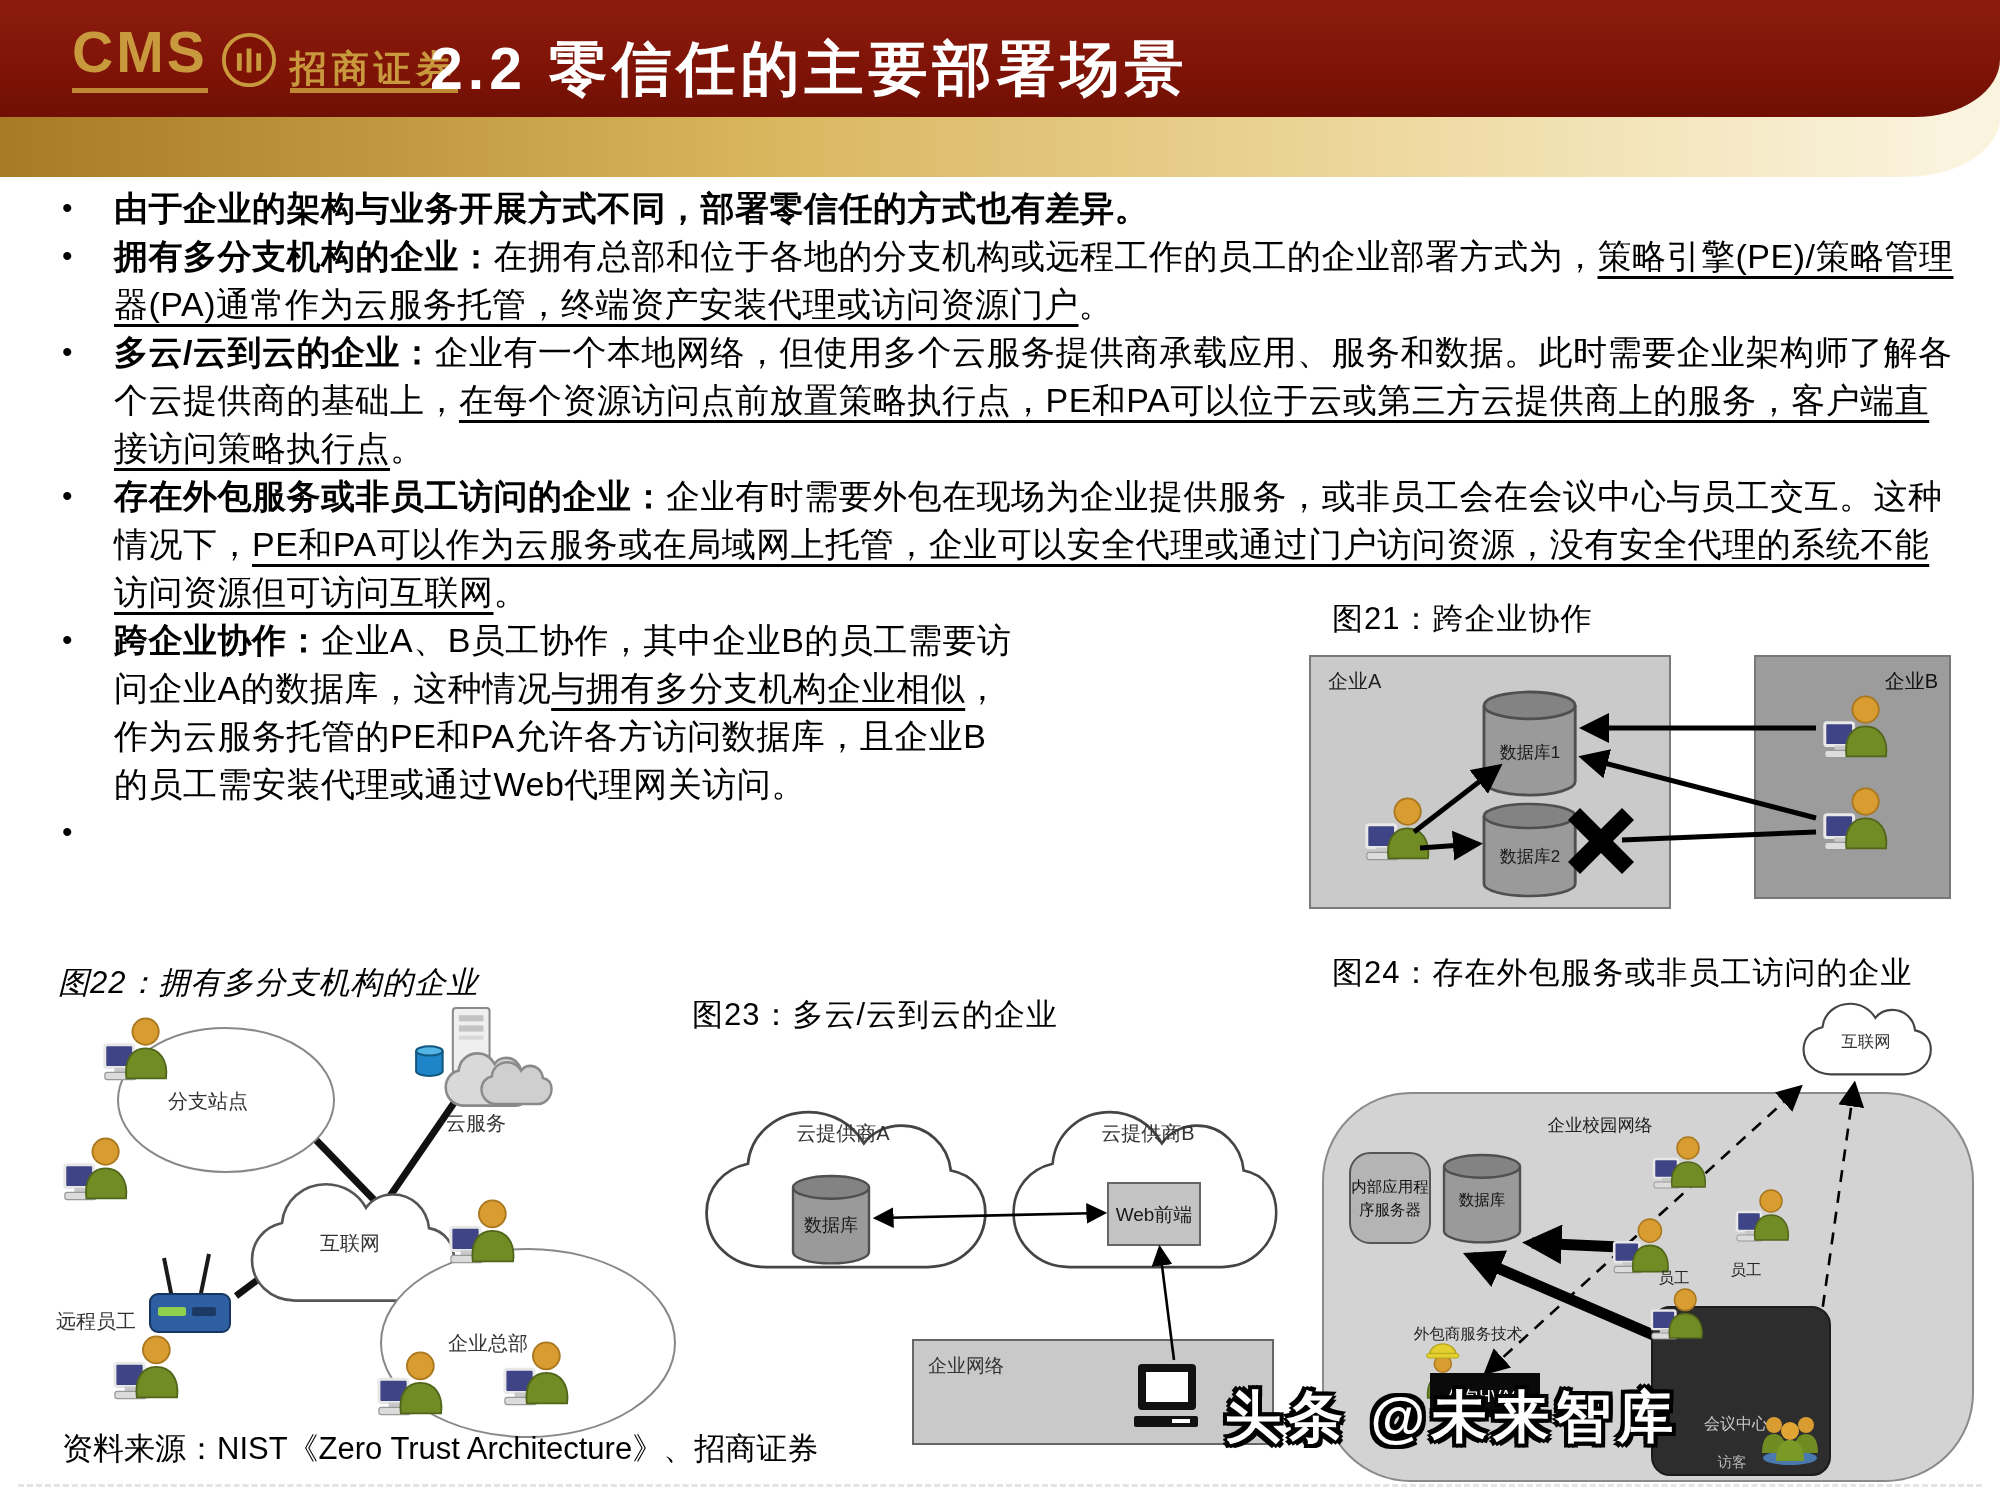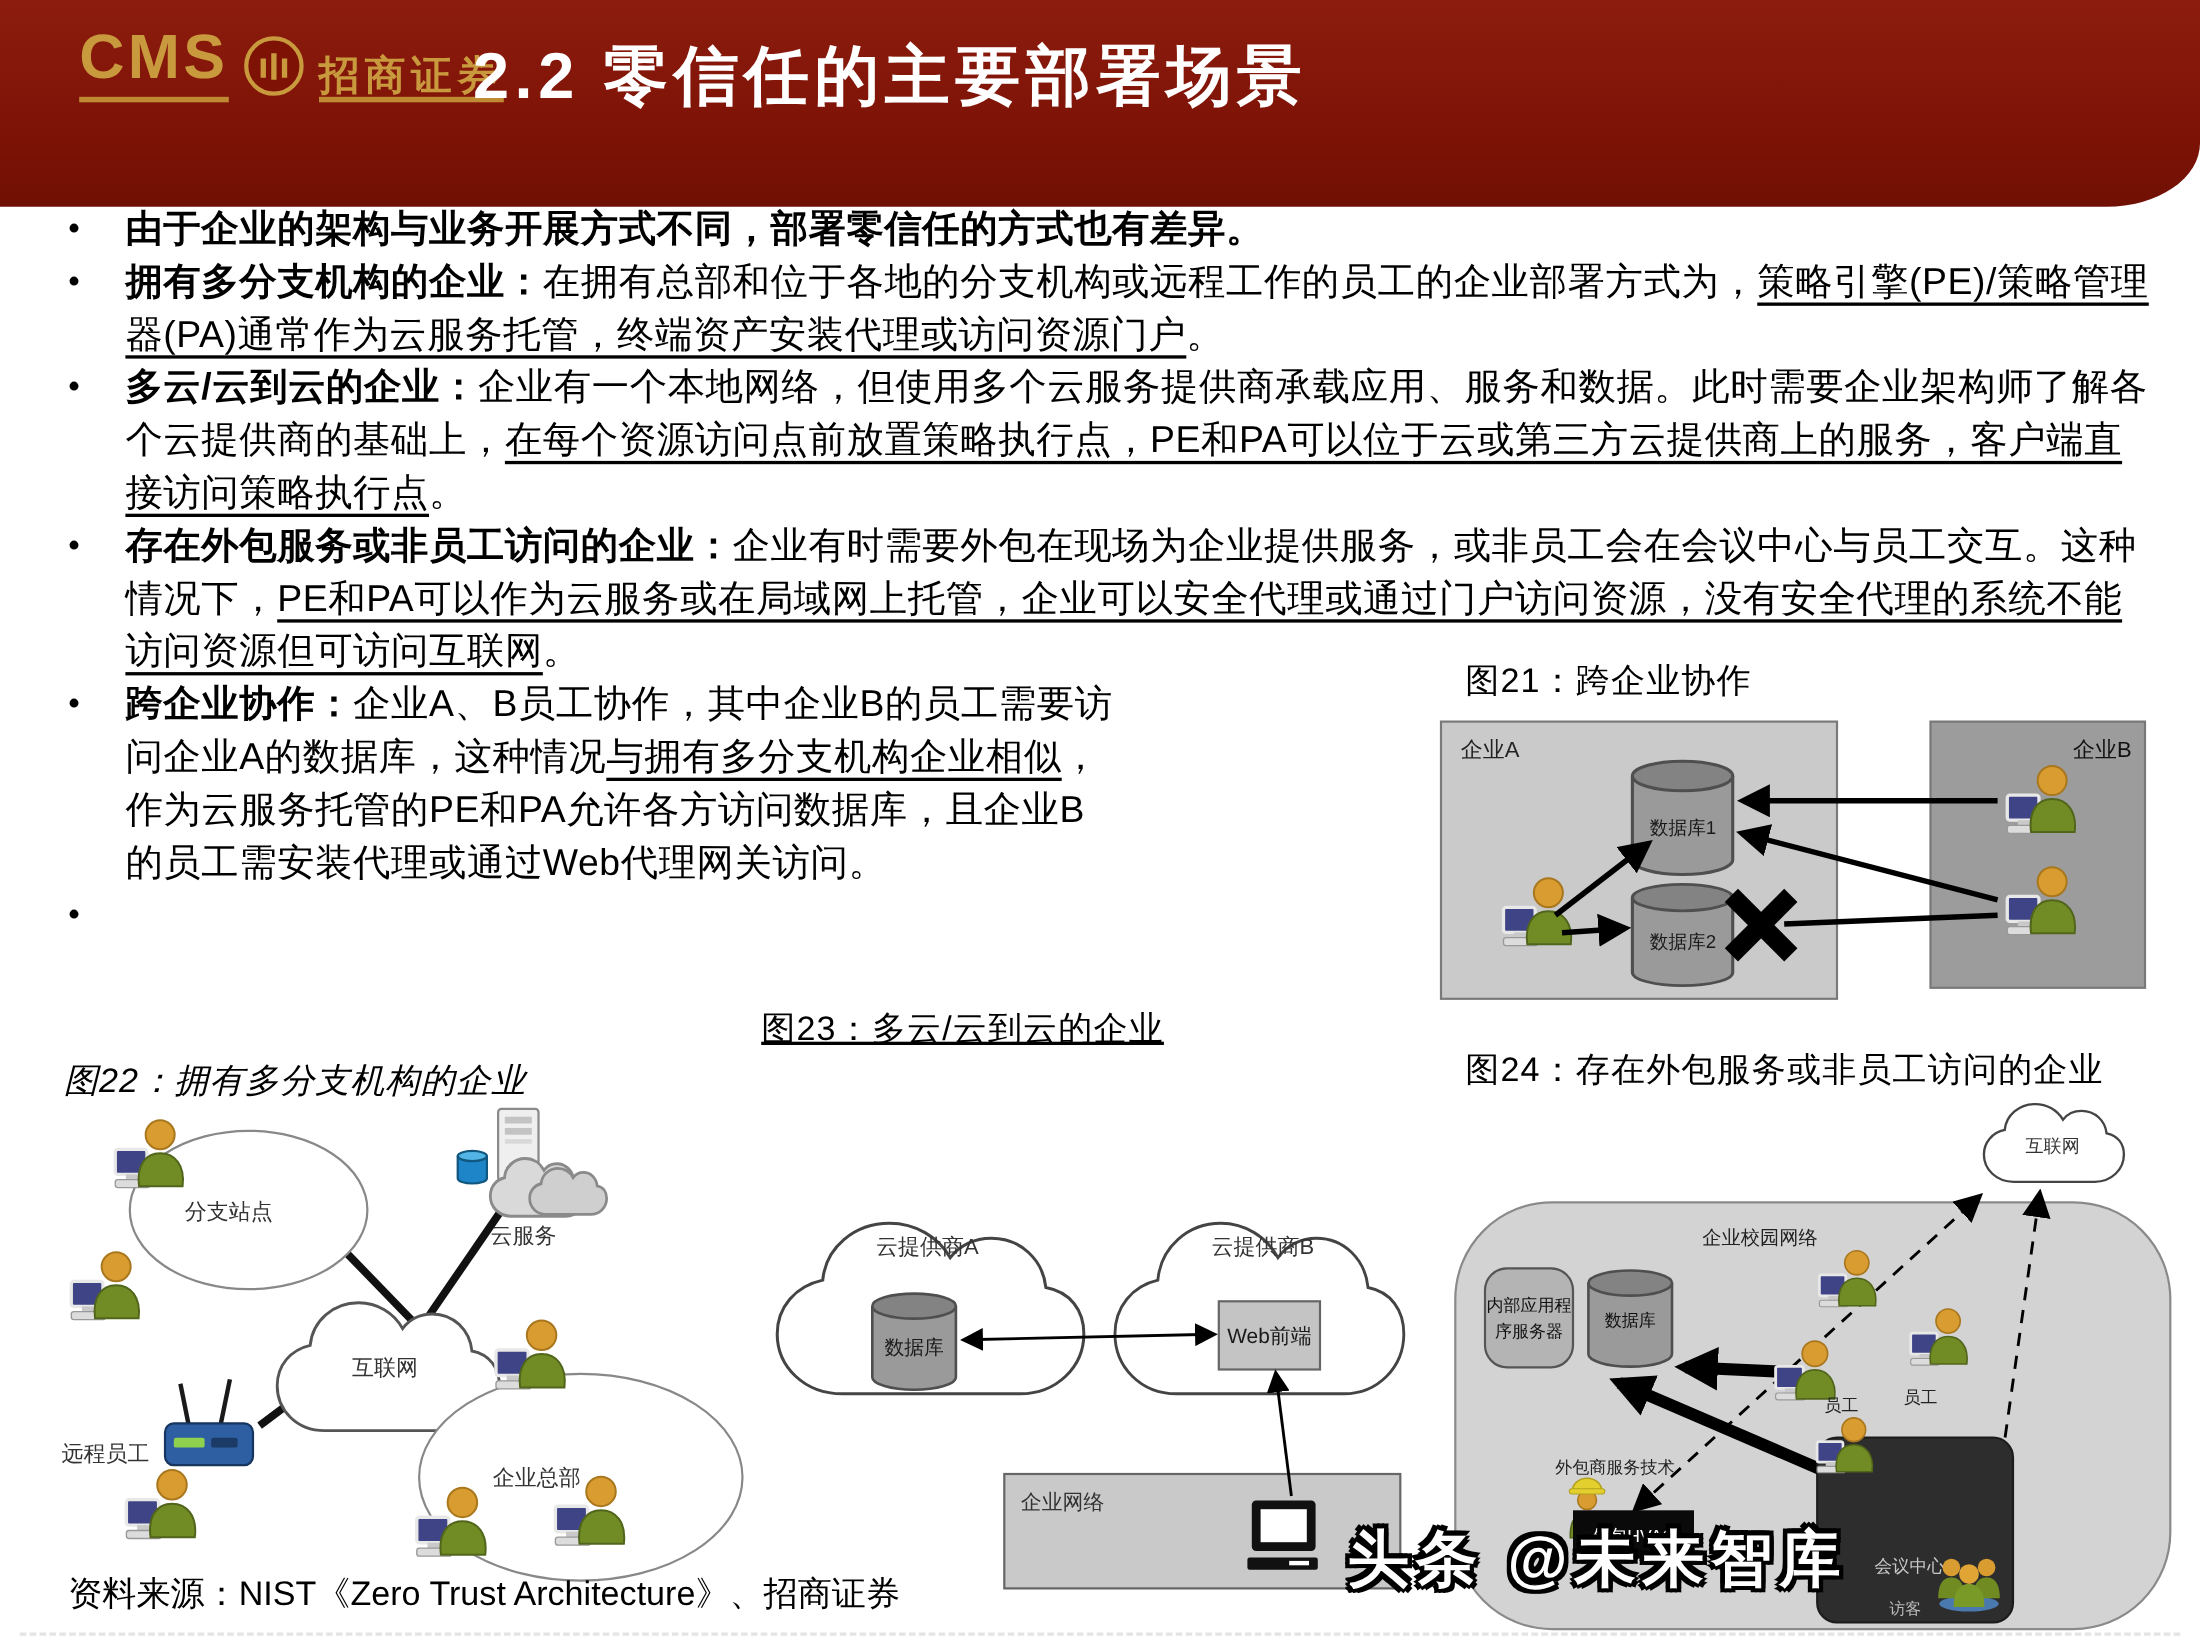--- a/index.html
+++ b/index.html
@@ -3,21 +3,21 @@
 <meta charset="utf-8">
 <style>
   html,body{margin:0;padding:0;background:#fff;}
   .slide{position:relative;width:2000px;height:1500px;background:#ffffff;overflow:hidden;
          font-family:"Liberation Sans","DejaVu Sans",sans-serif;color:#000;}
 
   
   .gold-bar{position:absolute;top:0;left:0;width:2000px;height:177px;
             background:linear-gradient(90deg,#a87a25 0%,#d9b55e 38%,#eed9a0 70%,#faf3dd 97%);
             border-bottom-right-radius:95px 60px;}
-  .red-band{position:absolute;top:0;left:0;width:2000px;height:188px;
+  .red-band{position:absolute;top:0;left:0;width:2000px;height:117px;
             background:linear-gradient(180deg,#8c1d0e 0%,#7d1206 65%,#701004 100%);
             border-bottom-right-radius:85px 58px;}
   .logo{position:absolute;left:72px;top:24px;display:flex;align-items:flex-end;gap:12px;}
   .logo-cms{font-size:57px;font-weight:700;color:#C9993E;letter-spacing:3px;line-height:1;
             border-bottom:5px solid #C08A35;padding-bottom:7px;}
   .emblem{width:58px;height:58px;margin-bottom:4px;}
   .logo-cn{font-size:37px;font-weight:700;color:#C9993E;letter-spacing:5px;line-height:1;
            border-bottom:5px solid #C08A35;padding-bottom:1px;}
   .slide-title{position:absolute;left:430px;top:30px;font-size:59px;font-weight:700;color:#ffffff;
                letter-spacing:5px;white-space:nowrap;}
@@ -179,21 +179,21 @@
         <use href="#userIcon" transform="translate(398,200) scale(1.22)"></use>
       </g>
     <g>
         <use href="#userIcon" transform="translate(326,352) scale(1.22)"></use>
       </g>
     <g>
         <use href="#userIcon" transform="translate(452,342) scale(1.22)"></use>
       </g>
   </svg>
 
-  <div class="caption" style="left:692px;top:914px;text-decoration:underline;">图23：多云/云到云的企业</div>
+  <div class="caption" style="left:692px;top:994px;">图23：多云/云到云的企业</div>
   <svg class="figsvg" style="left:678px;top:998px;" width="625" height="462" viewBox="0 0 625 462">
     <defs>
       <marker id="m23" markerWidth="8" markerHeight="8" refX="6" refY="4" orient="auto-start-reverse">
         <path d="M0,0 L8,4 L0,8 Z" fill="#000"></path>
       </marker>
     </defs>
     <g>
       <use href="#cloudPath" transform="translate(12,95) scale(1.38,1.36)" fill="#ffffff" stroke="#444" stroke-width="2.0"></use>
       <text x="165" y="142" font-size="20" fill="#333" text-anchor="middle">云提供商A</text>
       <g>

